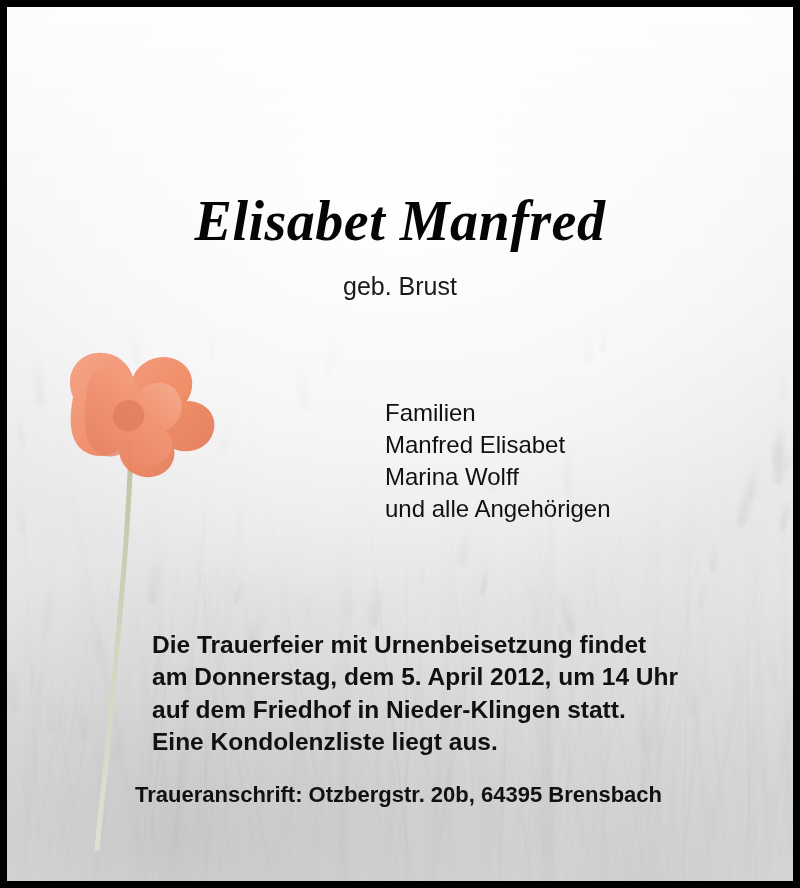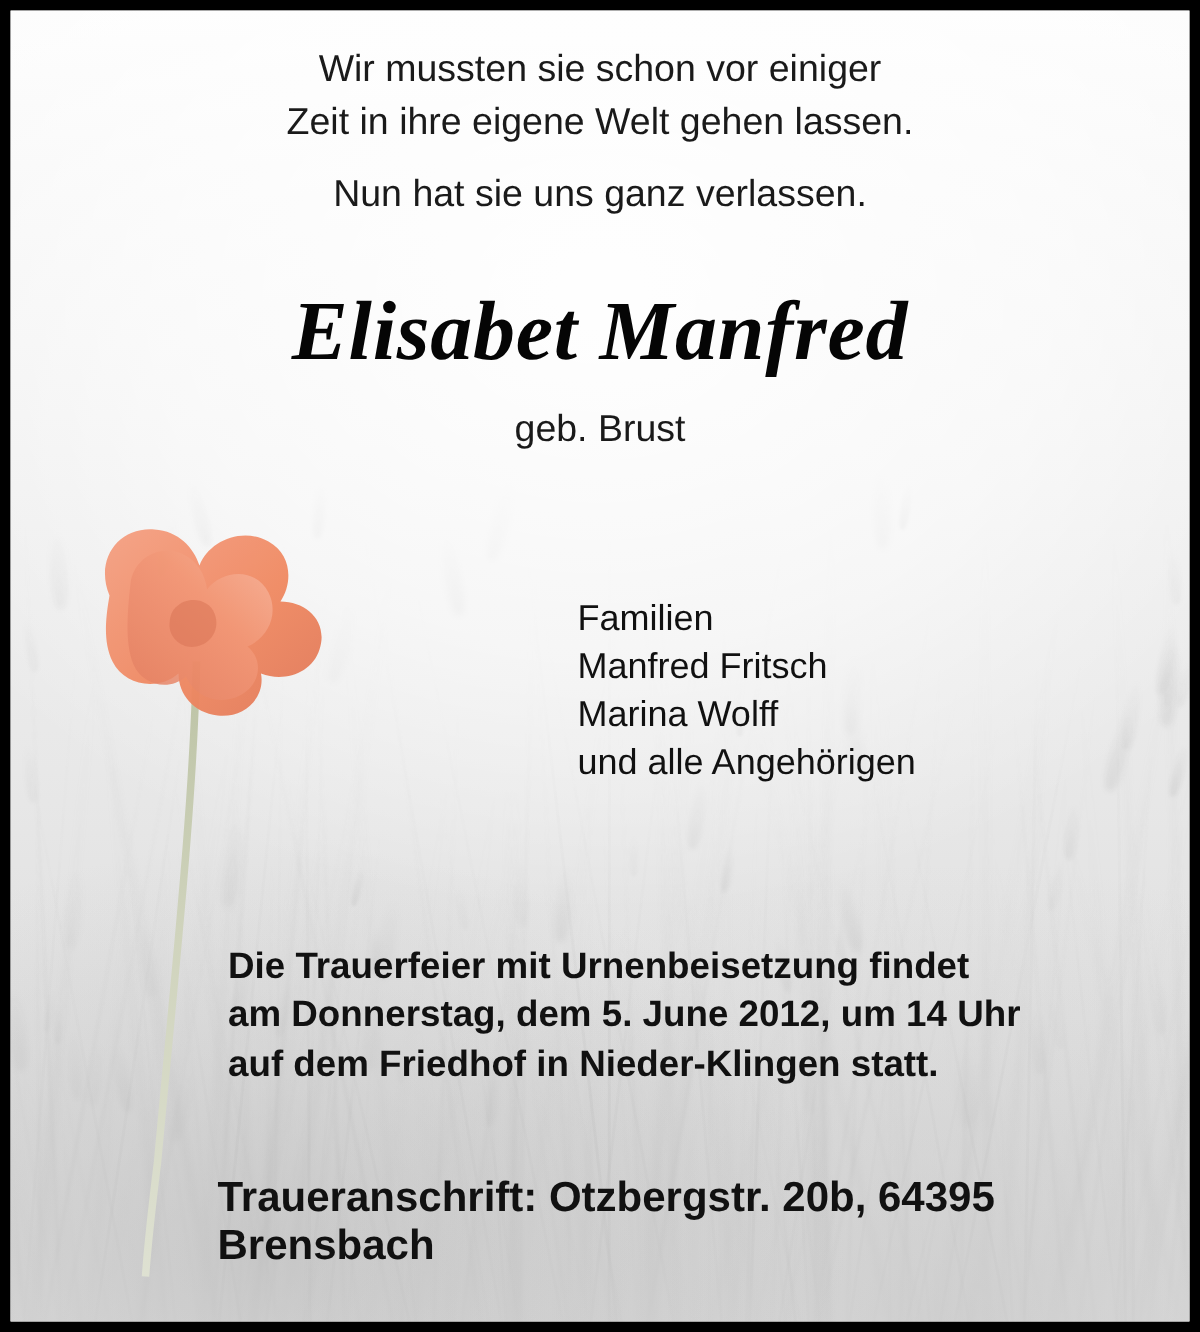--- a/index.html
+++ b/index.html
@@ -157,24 +157,24 @@
     font-weight: 700;
     font-size: 24.5px;
     line-height: 1.32;
     color: #111111;
     text-align: justify;
   }
   .ceremony .last { text-align: left; }
   .address {
     position: absolute;
     top: 775px;
-    left: 138px;
+    left: 128px;
     right: 42px;
     font-weight: 700;
-    font-size: 28px;
+    font-size: 22px;
     color: #111111;
   }
 </style>
 </head>
 <body>
 
 <div id="page">
 
   <div class="bg">
     <div class="bg-sky"></div>
@@ -529,40 +529,36 @@
         <path d="M44 44 C 46 28, 62 18, 78 24 C 88 28, 94 38, 95 48 C 106 34, 128 34, 136 50
                  C 143 64, 136 80, 122 86 C 134 96, 130 114, 114 120 C 100 125, 86 118, 81 106
                  C 70 116, 52 112, 46 98 C 40 84, 42 62, 44 44 Z" fill="url(#petalB)" opacity="0.85"></path>
         <path d="M74 60 C 82 52, 96 54, 100 64 C 104 74, 98 84, 88 86 C 78 88, 70 80, 70 72 C 70 67, 71 63, 74 60 Z" fill="#d96f51" opacity="0.55"></path>
       </g>
     </svg>
   </div>
 
   <div class="content">
 
-    <div class="intro">
-      <span>Wir mussten sie schon vor einiger</span><br>
-      <span>Zeit in ihre eigene Welt gehen lassen.</span>
-      <span class="l3">Nun hat sie uns ganz verlassen.</span>
-    </div>
 
     <div class="name">Elisabet Manfred</div>
 
     <div class="maiden">geb. Brust</div>
 
 
     <div class="family">
       <div class="bold">Familien</div>
-      <div class="bold">Manfred Fritsch</div>
+      <div class="bold">Manfred Elisabet</div>
       <div class="bold">Marina Wolff</div>
       <div class="bold">und alle Angehörigen</div>
     </div>
 
     <div class="ceremony">
       <div>Die Trauerfeier mit Urnenbeisetzung findet</div>
-      <div>am Donnerstag, dem 5. June 2012, um 14 Uhr</div>
+      <div>am Donnerstag, dem 5. April 2012, um 14 Uhr</div>
       <div>auf dem Friedhof in Nieder-Klingen statt.</div>
+      <div class="last">Eine Kondolenzliste liegt aus.</div>
     </div>
 
     <div class="address">Traueranschrift: Otzbergstr. 20b, 64395 Brensbach</div>
 
   </div>
 </div>
 
 </body></html>

